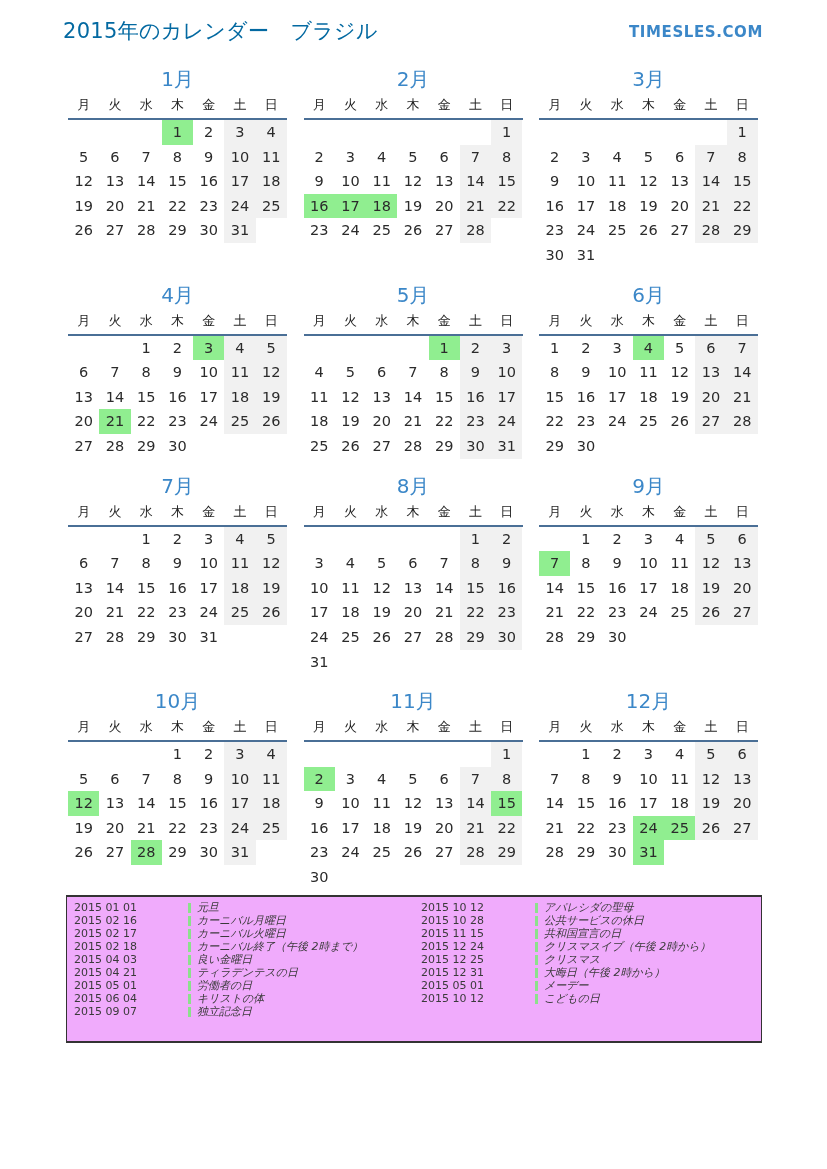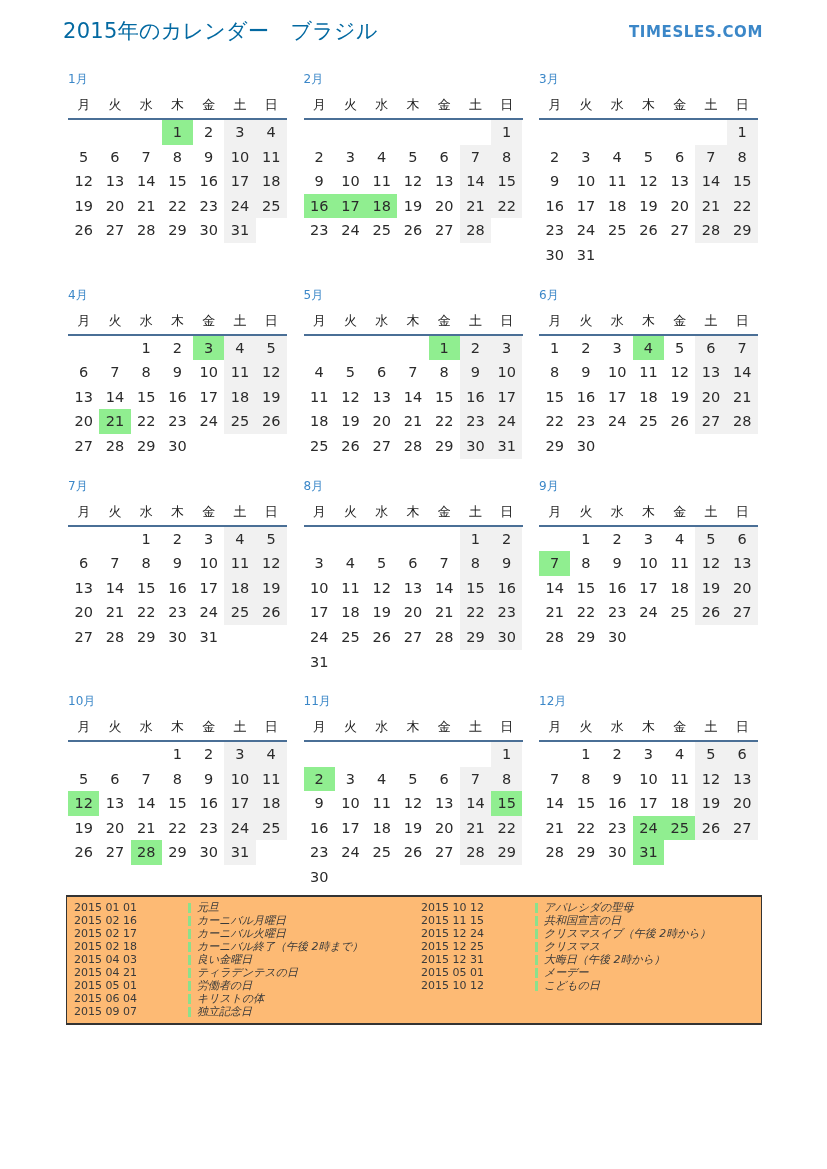--- a/index.html
+++ b/index.html
@@ -21,21 +21,21 @@
     color:#3b87c8; text-decoration:none; cursor:pointer;
   }
 
   .months {
     position:absolute; left:68px; top:70px; width:690px;
     display:grid; grid-template-columns:repeat(3,219px);
     column-gap:16.5px; row-gap:18px; align-items:start;
   }
   .month { width:219px; }
   .month-title {
-    font-size:12px; color:#3b87c8;
+    text-align:center; font-size:20px; color:#3b87c8;
     height:19px; line-height:19px; margin-bottom:7px;
   }
   .weekday-row {
     display:flex; padding-bottom:4px;
     border-bottom:2px solid #4a6f96;
   }
   .weekday {
     width:31.28px; text-align:center;
     font-size:13px; color:#1f1f1f;
   }
@@ -43,21 +43,21 @@
   .day-cell {
     width:31.28px; height:24.6px; line-height:24.6px;
     text-align:center; font-size:14.5px; color:#2b2b2b;
   }
   .day-cell.weekend { background:#f1f1f1; }
   .day-cell.holiday { background:#90ee90; }
 
   .legend {
     position:absolute; left:66px; top:895px; width:696px;
     border:2px solid #333; border-left-width:1px; border-right-width:1px;
-    padding:4px 0 5px; display:flex; background:#fdba74;
+    padding:4px 0 23px; display:flex; background:#f0abfc;
   }
   .legend-col { width:348px; }
   .legend-row {
     display:flex; align-items:center;
     height:13px; font-size:11px; color:#3a3a3a;
   }
   .legend-date { width:121px; padding-left:7px; white-space:pre; }
   .legend-bar {
     width:3px; height:10px; background:#8ce08c;
     margin-right:6px; flex:0 0 3px;
@@ -831,20 +831,25 @@
           <span class="legend-label">独立記念日</span>
         </div>
       </div>
       <div class="legend-col">
         <div class="legend-row">
           <span class="legend-date">2015 10 12</span>
           <span class="legend-bar"></span>
           <span class="legend-label">アパレシダの聖母</span>
         </div>
         <div class="legend-row">
+          <span class="legend-date">2015 10 28</span>
+          <span class="legend-bar"></span>
+          <span class="legend-label">公共サービスの休日</span>
+        </div>
+        <div class="legend-row">
           <span class="legend-date">2015 11 15</span>
           <span class="legend-bar"></span>
           <span class="legend-label">共和国宣言の日</span>
         </div>
         <div class="legend-row">
           <span class="legend-date">2015 12 24</span>
           <span class="legend-bar"></span>
           <span class="legend-label">クリスマスイブ（午後 2時から）</span>
         </div>
         <div class="legend-row">

